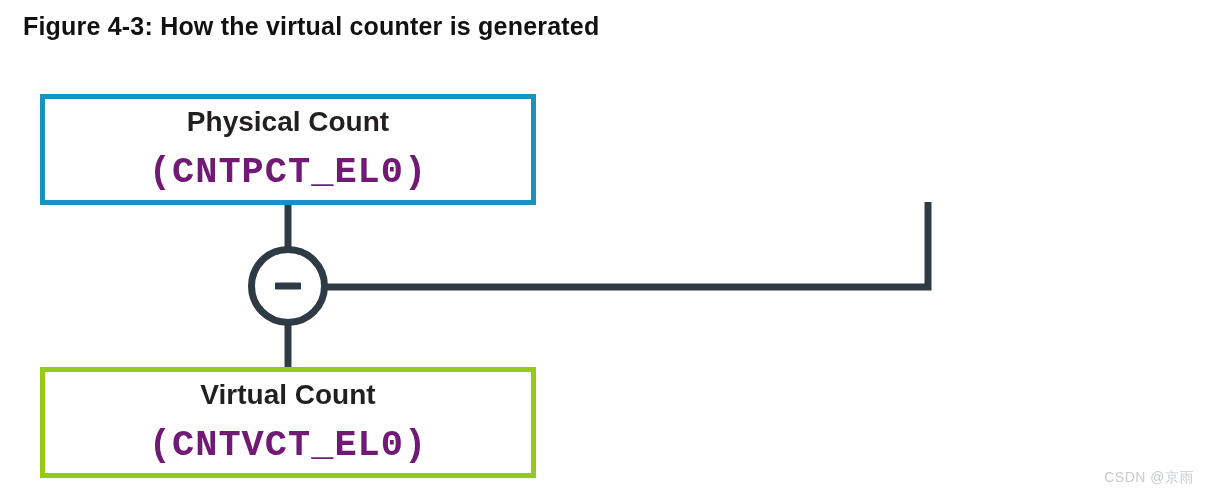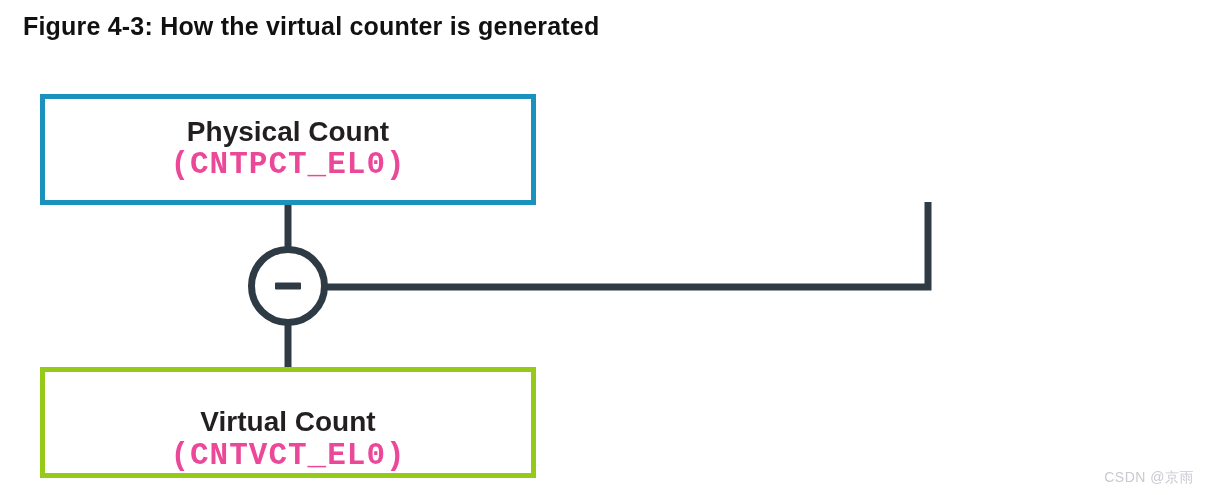--- a/index.html
+++ b/index.html
@@ -56,39 +56,39 @@
   .node-box {
     position: absolute;
     width: 496px;
     height: 111px;
     background: #ffffff;
     border: 5px solid var(--box-border-blue);
     display: flex;
     flex-direction: column;
     align-items: center;
     justify-content: center;
-    gap: 1px;
+    gap: 14px;
   }
-  .node-box.green { border-color: var(--box-border-green); justify-content: flex-end; }
+  .node-box.green { border-color: var(--box-border-green); }
   #box-physical-count { left: 40px; top: 94px; }
   #box-virtual-offset { left: 680px; top: 94px; width: 497px; }
   #box-virtual-count  { left: 40px; top: 367px; }
 
   .box-label {
     font-size: 28px;
     font-weight: 700;
     color: var(--label-text);
     line-height: 1.1;
     white-space: nowrap;
   }
   .box-register {
     font-family: "Liberation Mono", monospace;
-    font-size: 31px;
+    font-size: 37px;
     font-weight: 700;
-    color: #ec4899;
+    color: #701a75;
     letter-spacing: 1px;
     line-height: 1.1;
     white-space: nowrap;
   }
 
   .watermark {
     position: absolute;
     right: 14px;
     bottom: 8px;
     font-size: 14px;

